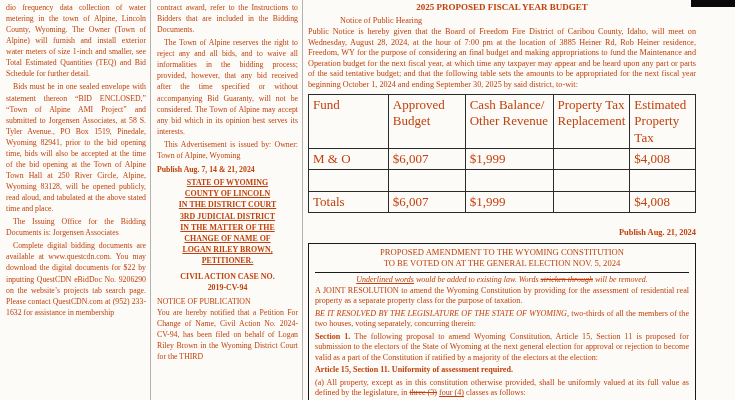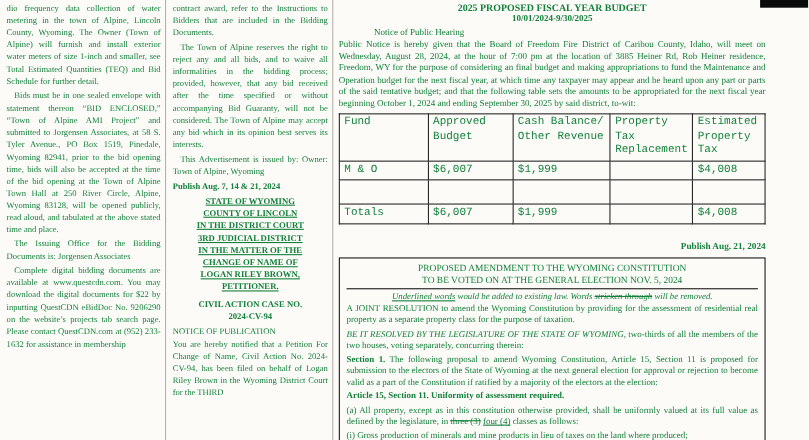--- a/index.html
+++ b/index.html
@@ -1,19 +1,19 @@
 <!DOCTYPE html>
 <html><head>
 <meta charset="utf-8">
 <style>
   * { margin:0; padding:0; box-sizing:border-box; }
   html,body { background:#ffffff; }
   .page {
     position:relative; width:735px; height:400px; overflow:hidden;
-    background:#fcfbf8; color:#15803d;
+    background:#fcfbf8; color:#c2410c;
     font-family:"Liberation Serif", serif;
   }
   .vrule { position:absolute; top:0; bottom:0; width:1px; background:#b5b2ab; }
   #rule1 { left:150px; }
   #rule2 { left:302px; }
 
   
   .col { position:absolute; top:2px; }
   #col1 { left:6px;  width:140px; }
   #col2 { left:157px; width:141px; }
@@ -25,21 +25,21 @@
   .m-notice-title { font-size:7.8px; margin-top:4px; margin-bottom:1px; }
 
   
   .right { position:absolute; left:308px; top:0; width:388px; }
   .corner-bar { position:absolute; top:0; right:0; width:44px; height:7px; background:#0a0a0a; }
   .b-title  { font-size:9px;  font-weight:bold; text-align:center; margin-top:2px; }
   .b-range  { font-size:8.2px; font-weight:bold; text-align:center; }
   .b-hearing{ font-size:8.2px; margin-top:4px;padding-left:32px; }
   .right p.body { font-size:8.2px; line-height:1.28; text-align:justify; margin-top:2px; }
 
-  table { width:100%; border-collapse:collapse; margin-top:4px; font-size:10px;font-family:Liberation Mono, monospace; }
+  table { width:100%; border-collapse:collapse; margin-top:4px; font-size:13px; }
   th, td { border:1px solid #2a2a2a; font-weight:normal; text-align:left;
            padding:2px 4px; vertical-align:top; line-height:1.25; }
   tr.row td { height:17px; }
   tr.spacer td { height:22px; }
   .b-publish { font-weight:bold; text-align:right; font-size:8.4px; margin-top:15px; }
 
   .amendment { border:1.5px solid #1a1a1a; margin-top:6px; padding:3px 6px 6px; }
   .a-title { font-weight:normal; text-align:center; font-size:8.6px; line-height:1.3;
              border-bottom:1px solid #1a1a1a; padding-bottom:2px; }
   .a-legend { text-align:center; font-style:italic; font-size:8px; margin-top:2px; }
@@ -75,31 +75,30 @@
       <div>COUNTY OF LINCOLN</div>
       <div>IN THE DISTRICT COURT</div>
       <div>3RD JUDICIAL DISTRICT</div>
       <div>IN THE MATTER OF THE</div>
       <div>CHANGE OF NAME OF</div>
       <div>LOGAN RILEY BROWN,</div>
       <div>PETITIONER.</div>
     </div>
     <div class="case">
       <div>CIVIL ACTION CASE NO.</div>
-      <div>2024-CV-94</div>
+      <div>2019-CV-94</div>
     </div>
     <div class="m-notice-title">NOTICE OF PUBLICATION</div>
     <p>You are hereby notified that a Petition For Change of Name, Civil Action No. 2024-CV-94, has been filed on behalf of Logan Riley Brown in the Wyoming District Court for the THIRD</p>
   </div>
 
   <div class="right">
 
     <div>
       <div class="b-title">2025 PROPOSED FISCAL YEAR BUDGET</div>
-      <div class="b-range">10/01/2024-9/30/2025</div>
       <div class="b-hearing">Notice of Public Hearing</div>
       <p class="body">Public Notice is hereby given that the Board of Freedom Fire District of Caribou County, Idaho, will meet on Wednesday, August 28, 2024, at the hour of 7:00 pm at the location of 3885 Heiner Rd, Rob Heiner residence, Freedom, WY for the purpose of considering an final budget and making appropriations to fund the Maintenance and Operation budget for the next fiscal year, at which time any taxpayer may appear and be heard upon any part or parts of the said tentative budget; and that the following table sets the amounts to be appropriated for the next fiscal year beginning October 1, 2024 and ending September 30, 2025 by said district, to-wit:</p>
 
       <table>
         <colgroup>
           <col style="width:21%">
             <col style="width:20%">
             <col style="width:23%">
             <col style="width:19%">
             <col style="width:17%">

